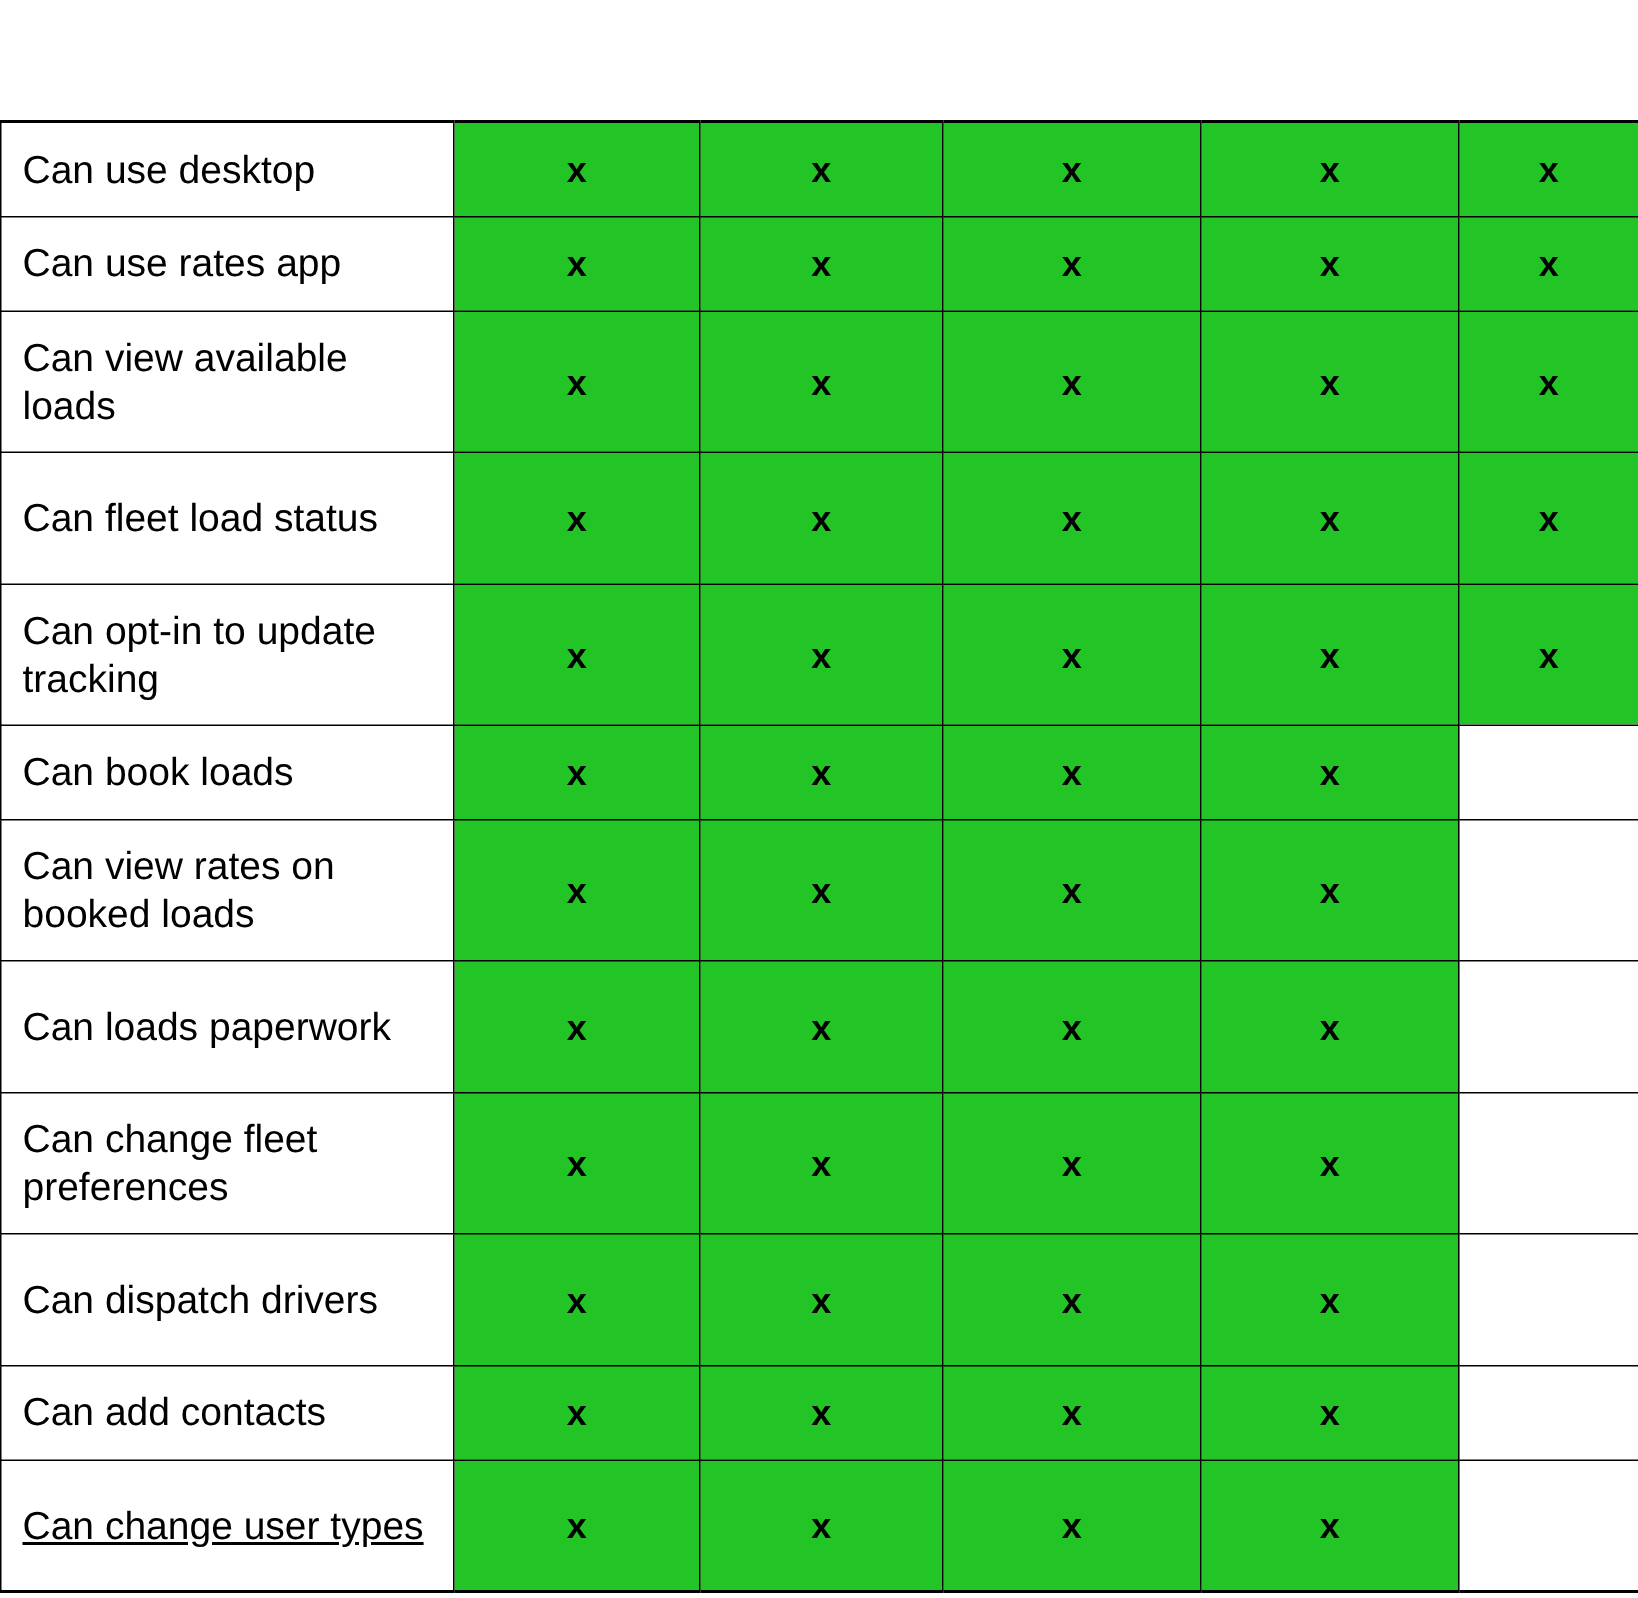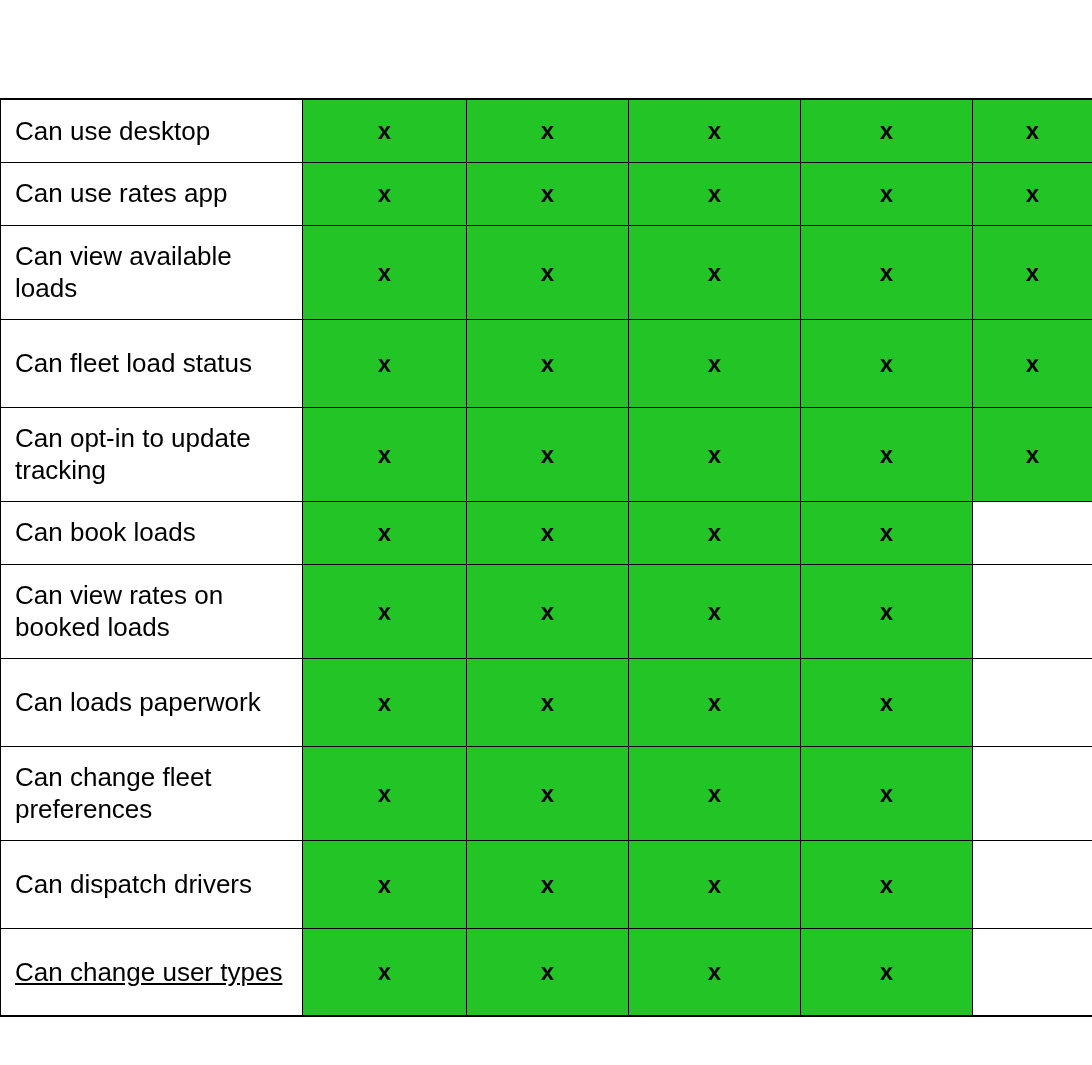--- a/index.html
+++ b/index.html
@@ -14,21 +14,20 @@
   .wrap {
     padding-top: 80px;   
     padding-bottom: 20px;
     box-sizing: border-box;
     width: 1092px;
   }
   table {
     border-collapse: collapse;
     width: 100%;
     table-layout: fixed;
-    margin-top: 18px;
   }
   col.lbl { width: 302px; }
   col.c1  { width: 164px; }
   col.c2  { width: 162px; }
   col.c3  { width: 172px; }
   col.c4  { width: 172px; }
   col.c5  { width: 120px; }
 
   th, td {
     border: 1px solid #000;
@@ -174,20 +173,30 @@
         <tr class="twoline">
           <td class="label">
             <div>Can dispatch drivers</div>
           </td>
           <td class="mark yes"><span>x</span></td>
           <td class="mark yes"><span>x</span></td>
           <td class="mark yes"><span>x</span></td>
           <td class="mark yes"><span>x</span></td>
           <td class="mark no"></td>
         </tr>
+        <tr class="oneline">
+          <td class="label">
+            <div>Can add contacts</div>
+          </td>
+          <td class="mark yes"><span>x</span></td>
+          <td class="mark yes"><span>x</span></td>
+          <td class="mark yes"><span>x</span></td>
+          <td class="mark yes"><span>x</span></td>
+          <td class="mark no"></td>
+        </tr>
         <tr class="twoline">
           <td class="label">
             <div>Can change user types</div>
           </td>
           <td class="mark yes"><span>x</span></td>
           <td class="mark yes"><span>x</span></td>
           <td class="mark yes"><span>x</span></td>
           <td class="mark yes"><span>x</span></td>
           <td class="mark no"></td>
         </tr>

